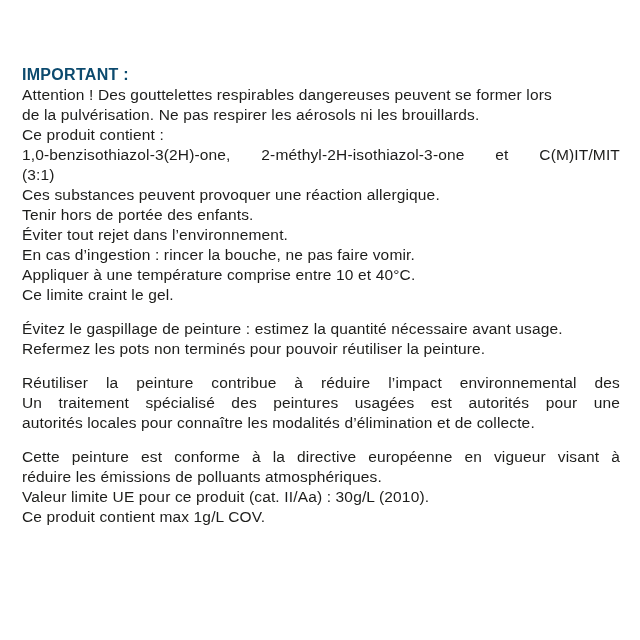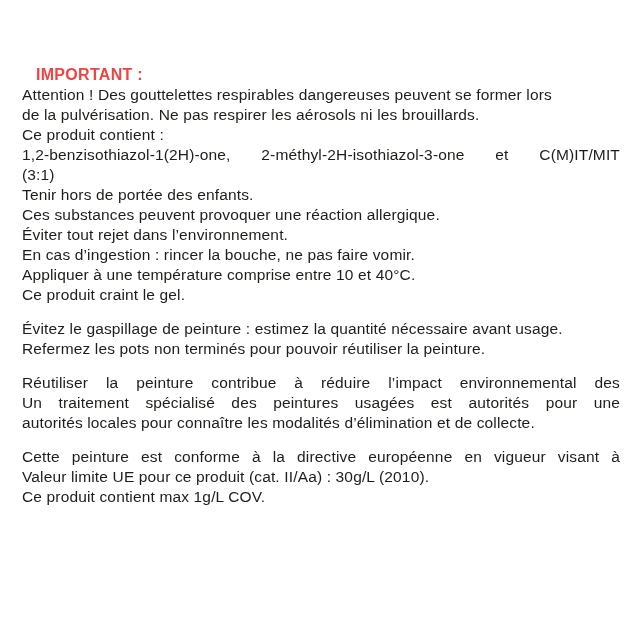--- a/index.html
+++ b/index.html
@@ -29,51 +29,51 @@
     white-space: nowrap;
     text-align: left;
   }
   .line.just {
     white-space: normal;
     text-align: justify;
     text-align-last: justify;
   }
   .line.bold {
     font-weight: 700;
-    color: #ef4444;
+    color: #0c4a6e;
     font-size: 16px;
     letter-spacing: 0.3px;
-    margin-left: 14px;
   }
   .spacer {
     height: 14px;
   }
 </style>
 </head>
 <body>
 
 <div class="page">
   <div class="textblock" id="textblock">
       <div class="line bold">IMPORTANT :</div>
       <div class="line">Attention ! Des gouttelettes respirables dangereuses peuvent se former lors</div>
       <div class="line">de la pulvérisation. Ne pas respirer les aérosols ni les brouillards.</div>
       <div class="line">Ce produit contient :</div>
-      <div class="line just">1,2-benzisothiazol-1(2H)-one, 2-méthyl-2H-isothiazol-3-one et C(M)IT/MIT</div>
+      <div class="line just">1,0-benzisothiazol-3(2H)-one, 2-méthyl-2H-isothiazol-3-one et C(M)IT/MIT</div>
       <div class="line">(3:1)</div>
+      <div class="line">Ces substances peuvent provoquer une réaction allergique.</div>
       <div class="line">Tenir hors de portée des enfants.</div>
-      <div class="line">Ces substances peuvent provoquer une réaction allergique.</div>
       <div class="line">Éviter tout rejet dans l’environnement.</div>
       <div class="line">En cas d’ingestion : rincer la bouche, ne pas faire vomir.</div>
       <div class="line">Appliquer à une température comprise entre 10 et 40°C.</div>
-      <div class="line">Ce produit craint le gel.</div>
+      <div class="line">Ce limite craint le gel.</div>
       <div class="spacer"></div>
       <div class="line">Évitez le gaspillage de peinture : estimez la quantité nécessaire avant usage.</div>
       <div class="line">Refermez les pots non terminés pour pouvoir réutiliser la peinture.</div>
       <div class="spacer"></div>
       <div class="line just">Réutiliser la peinture contribue à réduire l’impact environnemental des</div>
       <div class="line just">Un traitement spécialisé des peintures usagées est autorités pour une</div>
       <div class="line">autorités locales pour connaître les modalités d’élimination et de collecte.</div>
       <div class="spacer"></div>
       <div class="line just">Cette peinture est conforme à la directive européenne en vigueur visant à</div>
+      <div class="line">réduire les émissions de polluants atmosphériques.</div>
       <div class="line">Valeur limite UE pour ce produit (cat. II/Aa) : 30g/L (2010).</div>
       <div class="line">Ce produit contient max 1g/L COV.</div>
     </div>
 </div>
 
 </body></html>

